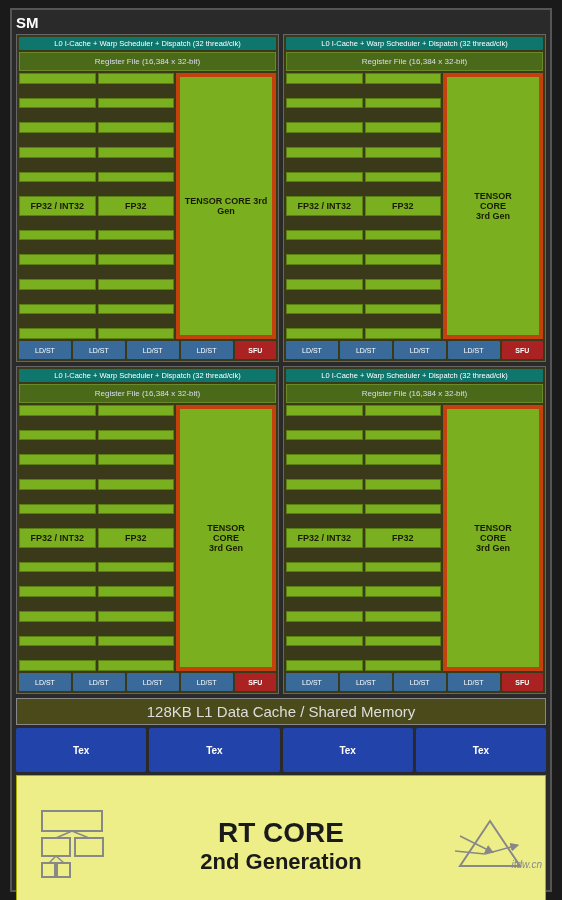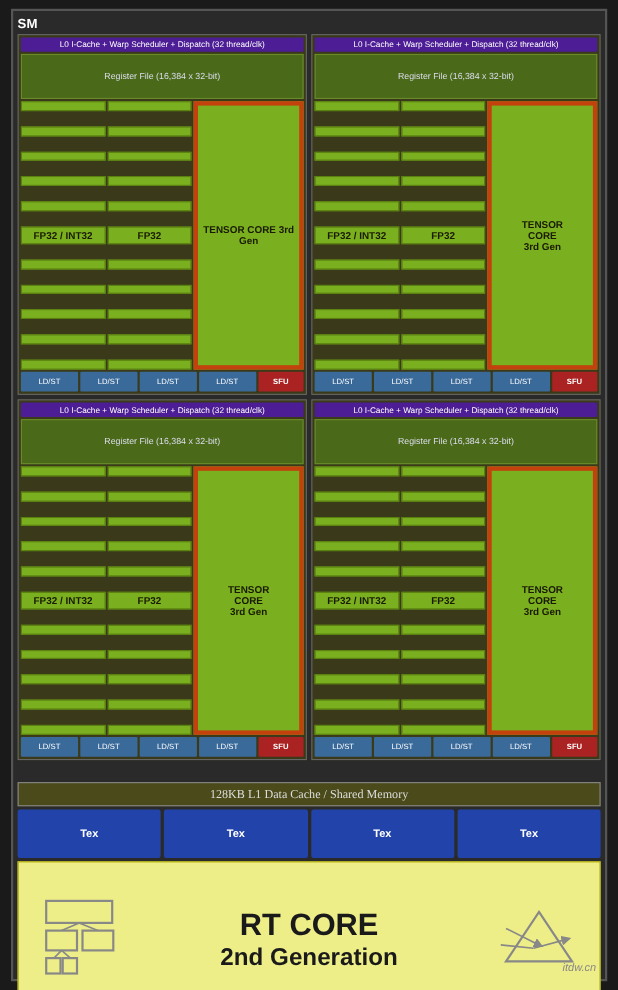--- a/index.html
+++ b/index.html
@@ -18,21 +18,21 @@
       left: 10px;
       right: 10px;
       bottom: 8px;
       background: #2a2a2a;
       border: 2px solid #555;
       padding: 4px;
     }
 
     .sm-label {
       color: #fff;
-      font-size: 12px;
+      font-size: 15px;
       font-weight: bold;
       margin-bottom: 3px;
     }
 
     
     .processors-grid {
       display: grid;
       grid-template-columns: 1fr 1fr;
       grid-template-rows: 1fr 1fr;
       gap: 4px;
@@ -42,38 +42,38 @@
 
     .processor-block {
       background: #3a3a1a;
       border: 1px solid #666;
       display: flex;
       flex-direction: column;
       padding: 2px;
     }
 
     .l0-cache-bar {
-      background: #4c1d95;
+      background: #0f766e;
       color: #fff;
       font-size: 7.5px;
       text-align: center;
       padding: 2px 1px;
       white-space: nowrap;
       overflow: hidden;
       margin-bottom: 2px;
       border-radius: 1px;
     }
 
     .register-file-bar {
       background: #4a6a1a;
       border: 1px solid #6a8a2a;
       color: #dde;
       font-size: 8px;
       text-align: center;
-      padding: 15px;
+      padding: 4px;
       margin-bottom: 2px;
     }
 
     .compute-units {
       display: flex;
       flex: 1;
       gap: 2px;
       margin-bottom: 2px;
     }
 
@@ -133,25 +133,24 @@
       justify-content: center;
       flex: 0.8;
       border-radius: 1px;
     }
 
     
     .l1-cache-bar {
       background: #4a4a1a;
       border: 1px solid #888;
       color: #ddd;
-      font-size: 11px;
+      font-size: 15px;
       text-align: center;
       padding: 4px;
-      margin-top: 20px;
-      font-family: Liberation Serif, serif;
+      margin-top: 4px;
     }
 
     .tex-row {
       display: flex;
       gap: 3px;
       margin-top: 3px;
       height: 44px;
     }
 
     .tex-cell {
@@ -207,21 +206,21 @@
 
     .rt-arrow-svg {
       position: absolute;
       right: 20px;
       top: 50%;
       transform: translateY(-50%);
     }
 
     .watermark {
       position: absolute;
-      bottom: 4px;
+      bottom: 20px;
       right: 8px;
       color: #888;
       font-size: 10px;
       font-style: italic;
     }
 
     .fp32-grid-col {
       display: flex;
       flex-direction: column;
       flex: 1;

